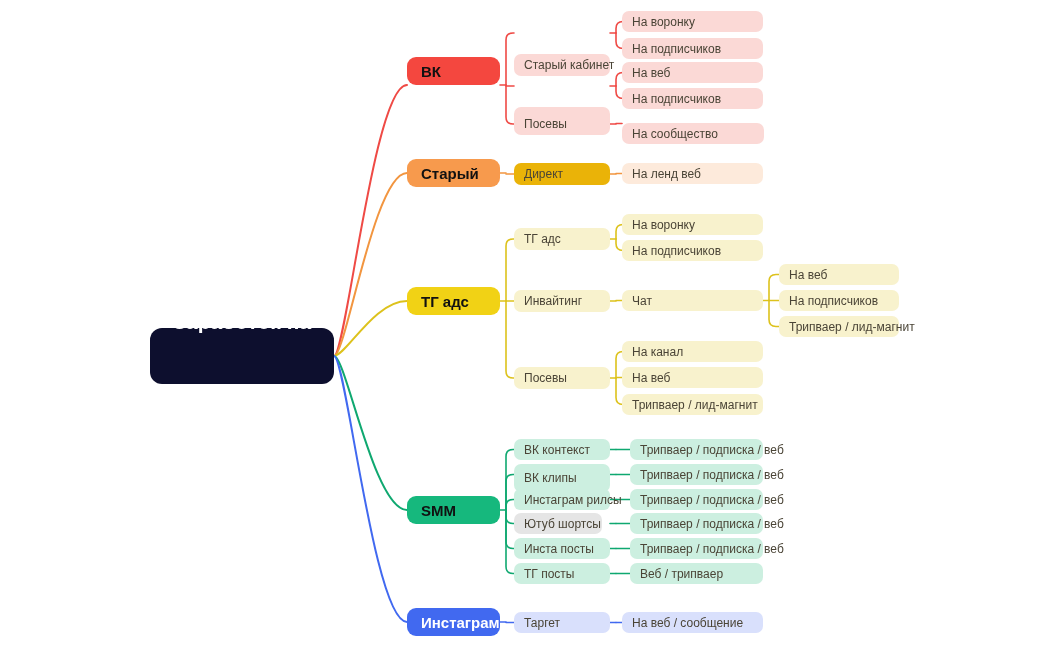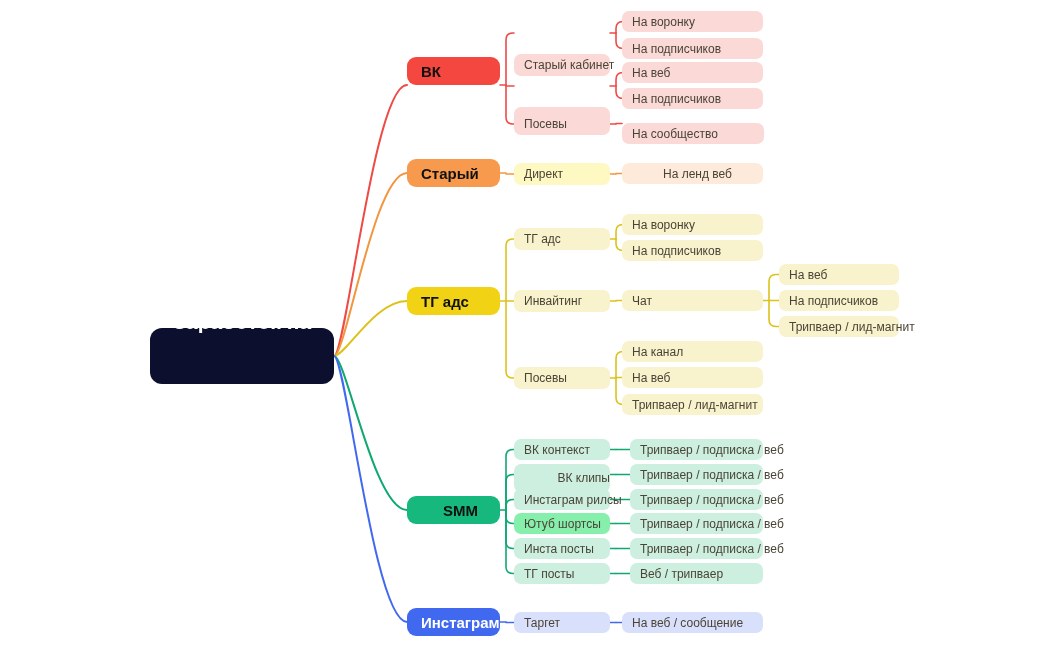--- a/index.html
+++ b/index.html
@@ -157,24 +157,24 @@
     </div>
     <div class="node lvl2" style="left: 514px; top: 113px; width: 96px; height: 22px; background: rgb(251, 217, 214);">
       <span>Посевы</span>
     </div>
     <div class="node lvl3" style="left: 622px; top: 113px; width: 142px; height: 21px; background: rgb(251, 217, 214); margin-top: 10px;">
       <span>На сообщество</span>
     </div>
     <div class="node lvl1" style="left: 407px; top: 159px; width: 93px; height: 28px; background: rgb(247, 154, 77); color: rgb(17, 17, 17);">
       <span>Старый</span>
     </div>
-    <div class="node lvl2" style="left: 514px; top: 163px; width: 96px; height: 22px; background: #fef9c3;">
+    <div class="node lvl2" style="left: 514px; top: 163px; width: 96px; height: 22px; background: #eab308;">
       <span>Директ</span>
     </div>
-    <div class="node lvl3" style="left: 622px; top: 163px; width: 141px; height: 21px; background: rgb(253, 234, 219); justify-content: center;">
+    <div class="node lvl3" style="left: 622px; top: 163px; width: 141px; height: 21px; background: rgb(253, 234, 219);">
       <span>На ленд веб</span>
     </div>
     <div class="node lvl1" style="left: 407px; top: 287px; width: 93px; height: 28px; background: rgb(241, 210, 21); color: rgb(17, 17, 17);">
       <span>ТГ адс</span>
     </div>
     <div class="node lvl2" style="left: 514px; top: 228px; width: 96px; height: 22px; background: rgb(248, 242, 205);">
       <span>ТГ адс</span>
     </div>
     <div class="node lvl3" style="left: 622px; top: 214px; width: 141px; height: 21px; background: rgb(248, 242, 205);">
       <span>На воронку</span>
@@ -202,42 +202,42 @@
     </div>
     <div class="node lvl3" style="left: 622px; top: 341px; width: 141px; height: 21px; background: rgb(248, 242, 205);">
       <span>На канал</span>
     </div>
     <div class="node lvl3" style="left: 622px; top: 367px; width: 141px; height: 21px; background: rgb(248, 242, 205);">
       <span>На веб</span>
     </div>
     <div class="node lvl3" style="left: 622px; top: 394px; width: 141px; height: 21px; background: rgb(248, 242, 205);">
       <span>Трипваер / лид-магнит</span>
     </div>
-    <div class="node lvl1" style="left: 407px; top: 496px; width: 93px; height: 28px; background: rgb(22, 184, 125); color: rgb(17, 17, 17); justify-content: center;">
+    <div class="node lvl1" style="left: 407px; top: 496px; width: 93px; height: 28px; background: rgb(22, 184, 125); color: rgb(17, 17, 17);">
       <span>SMM</span>
     </div>
     <div class="node lvl2" style="left: 514px; top: 439px; width: 96px; height: 21px; background: rgb(204, 239, 224);">
       <span>ВК контекст</span>
     </div>
     <div class="node lvl3" style="left: 630px; top: 439px; width: 133px; height: 21px; background: rgb(204, 239, 224);">
       <span>Трипваер / подписка / веб</span>
     </div>
-    <div class="node lvl2" style="left: 514px; top: 464px; width: 96px; height: 28px; background: rgb(204, 239, 224); justify-content: flex-end;">
+    <div class="node lvl2" style="left: 514px; top: 464px; width: 96px; height: 28px; background: rgb(204, 239, 224);">
       <span>ВК клипы</span>
     </div>
     <div class="node lvl3" style="left: 630px; top: 464px; width: 133px; height: 21px; background: rgb(204, 239, 224);">
       <span>Трипваер / подписка / веб</span>
     </div>
     <div class="node lvl2" style="left: 514px; top: 489px; width: 96px; height: 21px; background: rgb(204, 239, 224); border-radius: 6px;">
       <span>Инстаграм рилсы</span>
     </div>
     <div class="node lvl3" style="left: 630px; top: 489px; width: 133px; height: 21px; background: rgb(204, 239, 224);">
       <span>Трипваер / подписка / веб</span>
     </div>
-    <div class="node lvl2" style="left: 514px; top: 513px; width: 96px; height: 21px; background: #86efac;">
+    <div class="node lvl2" style="left: 514px; top: 513px; width: 88px; height: 21px; background: #e5e5e5;">
       <span>Ютуб шортсы</span>
     </div>
     <div class="node lvl3" style="left: 630px; top: 513px; width: 133px; height: 21px; background: rgb(204, 239, 224);">
       <span>Трипваер / подписка / веб</span>
     </div>
     <div class="node lvl2" style="left: 514px; top: 538px; width: 96px; height: 21px; background: rgb(204, 239, 224);">
       <span>Инста посты</span>
     </div>
     <div class="node lvl3" style="left: 630px; top: 538px; width: 133px; height: 21px; background: rgb(204, 239, 224);">
       <span>Трипваер / подписка / веб</span>

